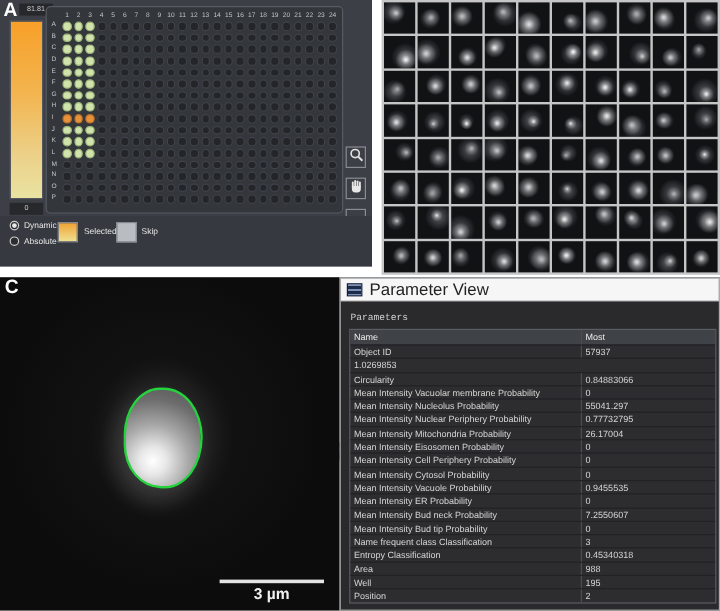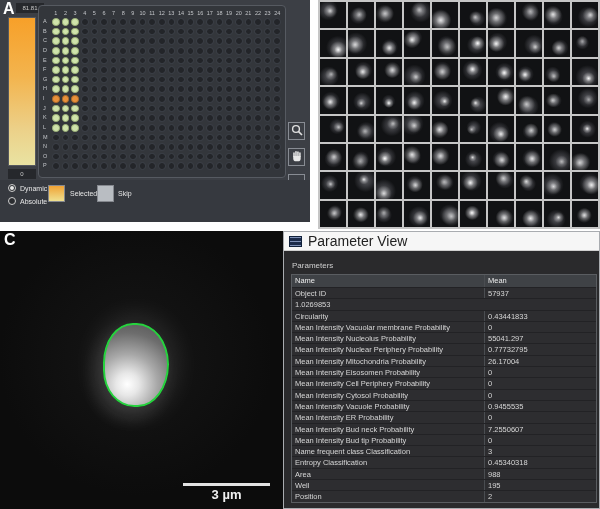--- a/index.html
+++ b/index.html
@@ -69,21 +69,21 @@
 
   
   .param-window { position:absolute; left:283px; top:231px; width:317px; height:278px; background:#2a2a2c;
                   border:1px solid #a9acb0; }
   .titlebar { height:19px; background:#f6f6f6; border-bottom:1px solid #d0d0d0; display:flex; align-items:center; }
   .title-icon { width:13px; height:11px; margin:0 6px 0 5px;
                 background:repeating-linear-gradient(180deg,#7d8fb5 0 1.5px, #1b2b4a 1.5px 4px);
                 border:1px solid #10203a; }
   .title-text { font-size:14px; color:#222222; }
   .param-body { padding:8px 4px 0 7px; }
-  .params-label { font-size:8px; color:#cfcfcf; margin:2px 0 4px 1px; }
+  .params-label { font-size:8px; color:#cfcfcf; margin:2px 0 4px 1px;font-family:Liberation Mono, monospace; }
   .param-table { width:306px; border:1px solid #5a5d61; background:#2d2d30; }
   .prow { display:flex; height:11.3px; border-top:1px solid #222225; }
   .prow.phead { background:#3f4246; height:12px; border-top:none;align-items:flex-end; }
   .pcell { font-size:7.5px; color:#d6d6d6; line-height:11.3px; white-space:nowrap; overflow:hidden; }
   .phead .pcell { color:#ececec; line-height:12px; }
   .pname { width:193px; padding-left:3px; border-right:1px solid #4a4d51; }
   .pvalue { flex:1; padding-left:3px; }
 </style>
 </head>
 <body>
@@ -676,33 +676,33 @@
   <div class="param-window">
     <div class="titlebar">
       <span class="title-icon"></span>
       <span class="title-text">Parameter View</span>
     </div>
     <div class="param-body">
       <div class="params-label">Parameters</div>
       <div class="param-table">
         <div class="prow phead">
           <div class="pcell pname">Name</div>
-          <div class="pcell pvalue">Mean</div>
+          <div class="pcell pvalue">Most</div>
         </div>
         <div>
             <div class="prow">
               <div class="pcell pname">Object ID</div>
               <div class="pcell pvalue">57937</div>
             </div>
             <div class="prow">
               <div class="pcell pvalue">1.0269853</div>
             </div>
             <div class="prow">
               <div class="pcell pname">Circularity</div>
-              <div class="pcell pvalue">0.43441833</div>
+              <div class="pcell pvalue">0.84883066</div>
             </div>
             <div class="prow">
               <div class="pcell pname">Mean Intensity Vacuolar membrane Probability</div>
               <div class="pcell pvalue">0</div>
             </div>
             <div class="prow">
               <div class="pcell pname">Mean Intensity Nucleolus Probability</div>
               <div class="pcell pvalue">55041.297</div>
             </div>
             <div class="prow">

